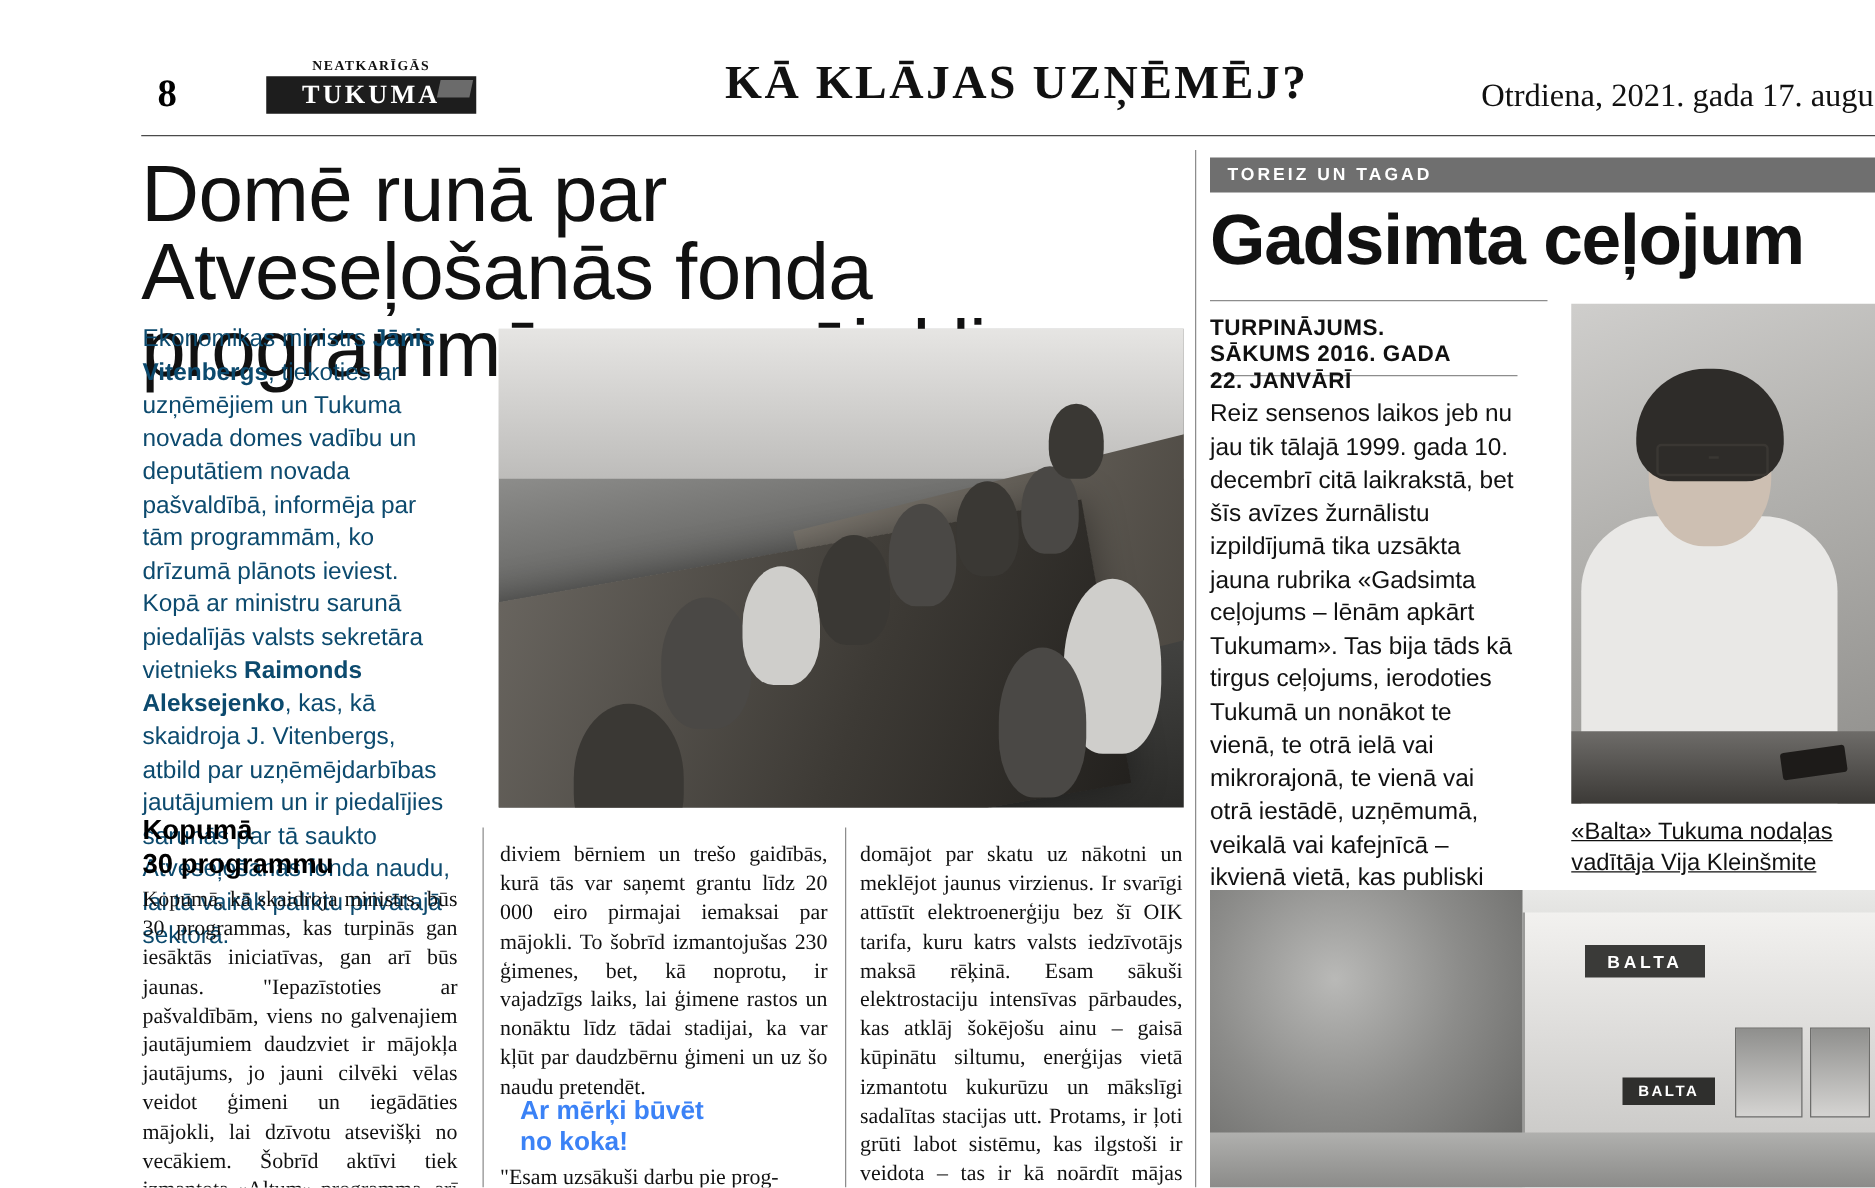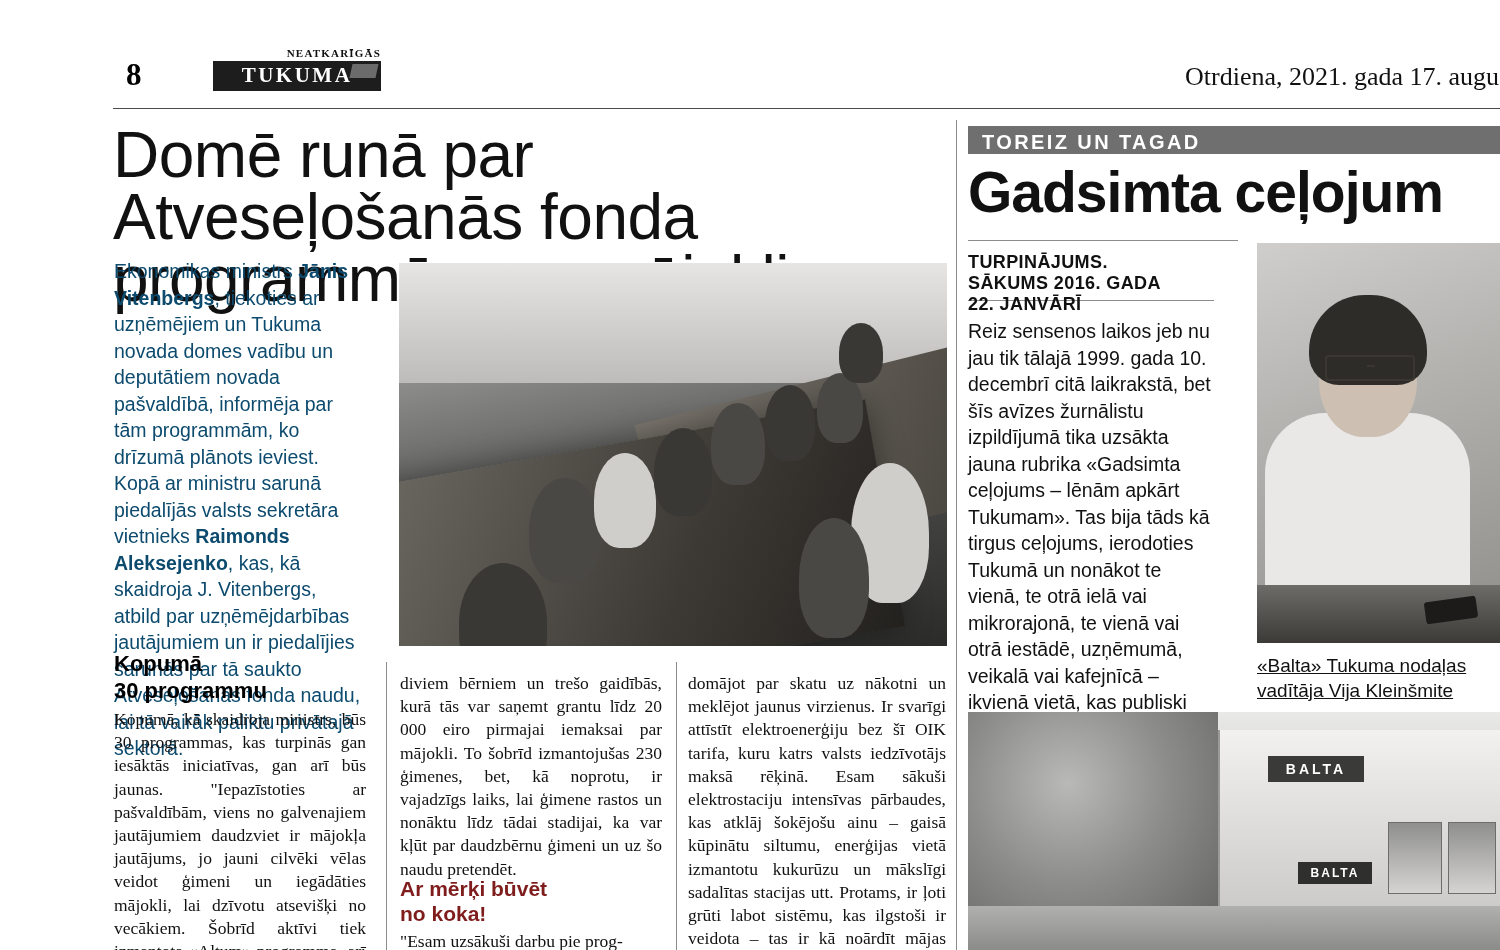--- a/index.html
+++ b/index.html
@@ -38,21 +38,21 @@
     top: 47px;
     width: 168px;
     height: 49px;
     background: #ffffff;
   }
   .logo-top {
     font-family: "Liberation Serif", serif;
     font-size: 11px;
     font-weight: 700;
     letter-spacing: 1.2px;
-    text-align: right;
+    text-align: center;
     color: #111;
     line-height: 13px;
   }
   .logo-main {
     margin-top: 1px;
     background: #1d1d1d;
     color: #ffffff;
     font-family: "Liberation Serif", serif;
     font-weight: 700;
     font-size: 21px;
@@ -150,28 +150,28 @@
     text-align: justify;
     color: #111;
     hyphens: auto;
   }
   .col1 { left: 114px; top: 708px; width: 252px; }
   .col2 { left: 400px; top: 672px; width: 262px; }
   .col3 { left: 688px; top: 672px; width: 258px; }
 
   .subhead2 {
     position: absolute;
-    left: 400px;
+    left: 416px;
     top: 876px;
     width: 262px;
     font-family: "Liberation Sans", sans-serif;
     font-weight: 700;
     font-size: 21px;
     line-height: 25px;
-    color: #7f1d1d;
+    color: #3b82f6;
   }
 
   
   .photo-main {
     position: absolute;
     left: 399px;
     top: 263px;
     width: 548px;
     height: 383px;
     background: linear-gradient(170deg, #d8d8d6 0%, #9a9a98 18%, #6d6d6b 42%, #434341 70%, #2b2b29 100%);
@@ -213,21 +213,21 @@
     width: 532px;
     height: 28px;
     background: #6f6f6f;
   }
   .toreiz-bar span {
     position: absolute;
     left: 14px; top: 5px;
     color: #fff;
     font-family: "Liberation Sans", sans-serif;
     font-weight: 700;
-    font-size: 20px;
+    font-size: 14px;
     letter-spacing: 2.4px;
   }
   .right-headline {
     position: absolute;
     left: 968px;
     top: 160px;
     width: 560px;
     font-family: "Liberation Sans", sans-serif;
     font-weight: 700;
     font-size: 57px;
@@ -377,20 +377,21 @@
 <body>
 
 <div class="masthead">
   <div class="page-number">8</div>
 
   <div class="logo-box">
     <div class="logo-top">NEATKARĪGĀS</div>
     <div class="logo-main">TUKUMA ZIŅAS</div>
   </div>
 
+  <div class="section-title">KĀ KLĀJAS UZŅĒMĒJ?</div>
   <div class="issue-date">Otrdiena, 2021. gada 17. august</div>
 </div>
 
 <div class="hrule" style="left:113px; top:108px; width:1387px;"></div>
 <div class="vrule" style="left:956px; top:120px; height:830px;"></div>
 <div class="vrule" style="left:676px; top:662px; height:288px;"></div>
 <div class="vrule" style="left:386px; top:662px; height:288px;"></div>
 <div class="hrule" style="left:968px; top:240px; width:270px; background:#8d8d8d;"></div>
 <div class="hrule" style="left:968px; top:300px; width:246px; background:#8d8d8d;"></div>
 

